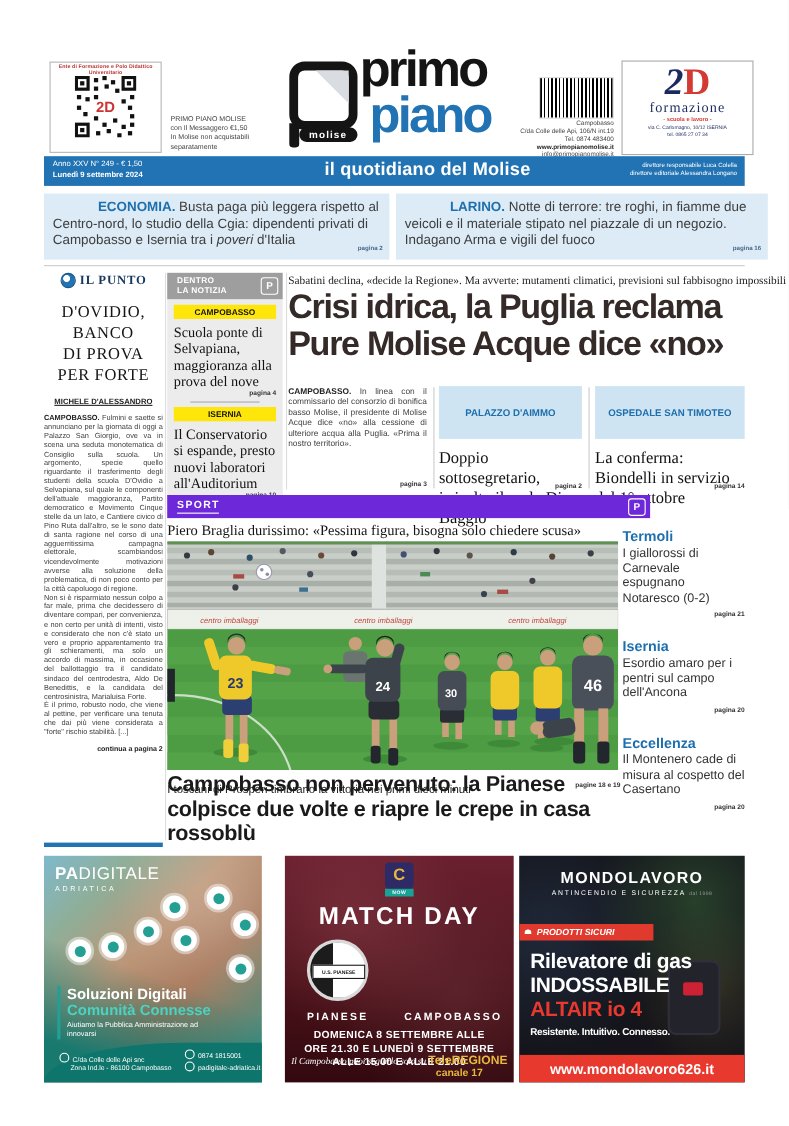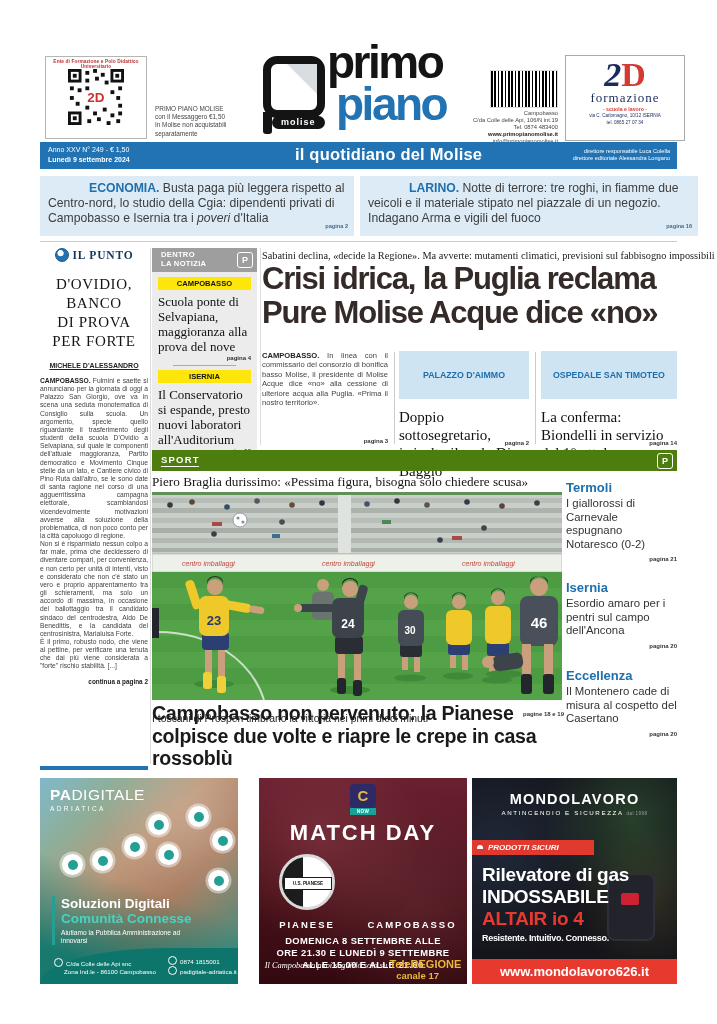--- a/index.html
+++ b/index.html
@@ -93,21 +93,21 @@
   .st-col1 .lead{font-weight:bold;color:#222;}
   .st-page{position:absolute;bottom:0;right:0;font-size:6px;font-weight:bold;color:#333;}
   .st-vl1{left:393.5px;top:352px;width:1px;height:92px;background:#ccc;}
   .st-vl2{left:534.5px;top:352px;width:1px;height:92px;background:#ccc;}
   .st-box1{left:399px;top:351px;width:130px;height:95px;}
   .st-box2{left:541px;top:351px;width:136px;height:95px;}
   .box-label{background:#cfe4f3;color:#1d6fad;font-weight:bold;font-size:8.8px;text-align:center;padding:19px 0;}
   .box-title{font-family:"Liberation Serif",serif;font-size:15px;line-height:18px;color:#111;margin-top:9px;}
 
   
-  .sport-banner{left:152px;top:450px;width:525px;height:21px;background:#4d7c0f;color:#fff;}
+  .sport-banner{left:152px;top:450px;width:439px;height:21px;background:#6d28d9;color:#fff;}
   .sport-word{position:absolute;left:9px;top:4px;font-size:9.5px;font-weight:bold;letter-spacing:1.2px;}
   .sport-under{position:absolute;left:9px;top:16px;width:38px;height:1.4px;background:#fff;}
   .sport-p{right:4px;top:3px;}
   .sport-kicker{left:152px;top:474px;width:412px;font-family:"Liberation Serif",serif;font-size:13.2px;color:#141414;}
   .photo{left:152px;top:492px;width:410px;height:208px;display:block;}
 
   .sport-side{left:566px;top:480px;width:111px;}
   .side-block{position:absolute;left:0;width:111px;}
   .side-title{color:#1d6fad;font-weight:bold;font-size:13px;}
   .side-text{font-size:11.4px;line-height:13.6px;color:#333;margin-top:2px;}

